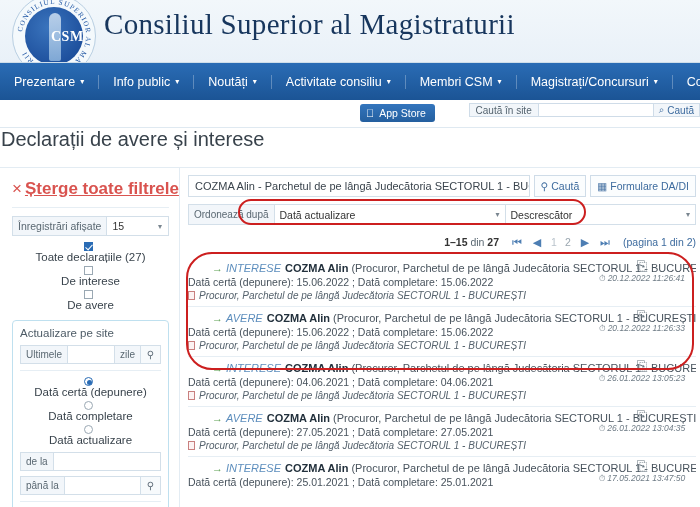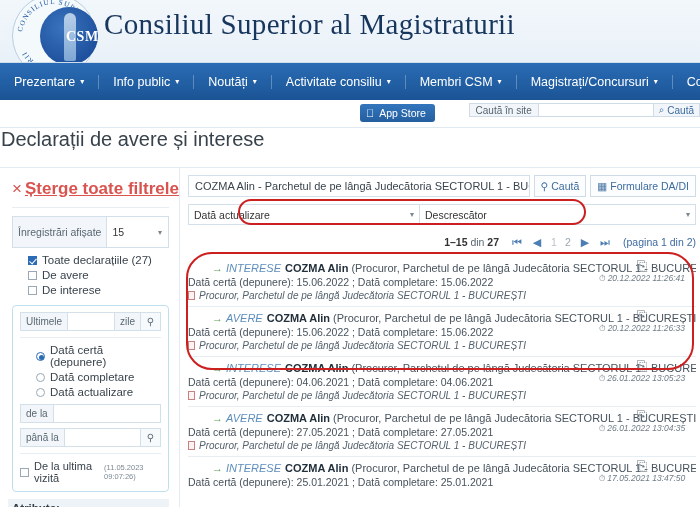--- a/index.html
+++ b/index.html
@@ -27,21 +27,21 @@
     width: 84px; height: 84px;
   }
   .logo-outer {
     position: absolute; left: 0; top: 0;
     width: 84px; height: 84px;
     border-radius: 50%;
     border: 1px solid #b9cfe2;
     background: #f4f9fc;
   }
   .logo-inner {
-    position: absolute; left: 28px; top: 13px;
+    position: absolute; left: 13px; top: 13px;
     width: 58px; height: 58px;
     border-radius: 50%;
     background: #2258a5;
     background: radial-gradient(circle at 40% 35%, #3a74bd 0%, #1d4f9c 75%);
   }
   .logo-figure {
     position: absolute; left: 24px; top: 6px;
     width: 12px; height: 48px;
     background: linear-gradient(180deg,#cfe0f2 0%, #8fb6de 100%);
     border-radius: 6px 6px 2px 2px;
@@ -197,21 +197,21 @@
     margin: 3px 0 8px 0;
     cursor: pointer;
     white-space: nowrap;
   }
   .clear-filters u { text-decoration: underline; }
   .clear-filters .x { margin-right: 3px; font-weight: normal; }
   .divider { height: 1px; background: #e6eef4; margin: 7px 0 8px 0; }
 
   .sel-row {
     display: flex;
-    height: 32px;
+    height: 20px;
     border: 1px solid #d3dfe9;
     background: #fff;
     margin-bottom: 6px;
     align-items: stretch;
   }
   .sel-row .sel-label {
     background: #f2f6fa;
     border-right: 1px solid #d3dfe9;
     font-size: 10.5px;
     color: #5a6872;
@@ -233,24 +233,25 @@
     display: flex;
     align-items: center;
     justify-content: center;
     font-size: 8px;
     color: #7a8690;
   }
 
   .check-line, .radio-line {
     display: flex;
     align-items: center;
-    margin: 3px 16px;
+    margin: 3px 8px;
     font-size: 11.5px;
     color: #39434c;
     cursor: pointer;
+    flex-direction: column;
   }
   .cbox {
     width: 9px; height: 9px;
     border: 1px solid #9aa8b3;
     background: #fff;
     margin-right: 5px;
     display: inline-block;
     flex: 0 0 auto;
   }
   .cbox.checked {
@@ -647,28 +648,29 @@
       <div class="sel-val">15</div>
       <div class="sel-caret">▾</div>
     </div>
 
     <div class="check-line">
       <span class="cbox checked"></span>
       <span>Toate declarațiile (27)</span>
     </div>
     <div class="check-line">
       <span class="cbox"></span>
-      <span>De avere</span>
+      <span>De interese</span>
     </div>
     <div class="check-line">
       <span class="cbox"></span>
-      <span>De interese</span>
+      <span>De avere</span>
     </div>
 
     <div class="panel">
+      <div class="panel-title">Actualizare pe site</div>
 
       <div class="inline-field">
         <div class="pre">Ultimele</div>
         <input type="text" value="" style="">
         <div class="post">zile</div>
         <div class="searchbtn">⚲</div>
       </div>
 
       <div class="panel-hr"></div>
 
@@ -716,20 +718,21 @@
         <span class="ico">⚲</span>
         <span>Caută</span>
       </div>
       <div class="btn-outline">
         <span class="ico">▦</span>
         <span>Formulare DA/DI</span>
       </div>
     </div>
 
     <div class="order-row">
+      <div class="order-label">Ordonează după</div>
       <div class="order-select">
         <span>Dată actualizare</span>
         <span class="cv">▾</span>
       </div>
       <div class="order-select2">
         <span>Descrescător</span>
         <span class="cv">▾</span>
       </div>
     </div>
 

